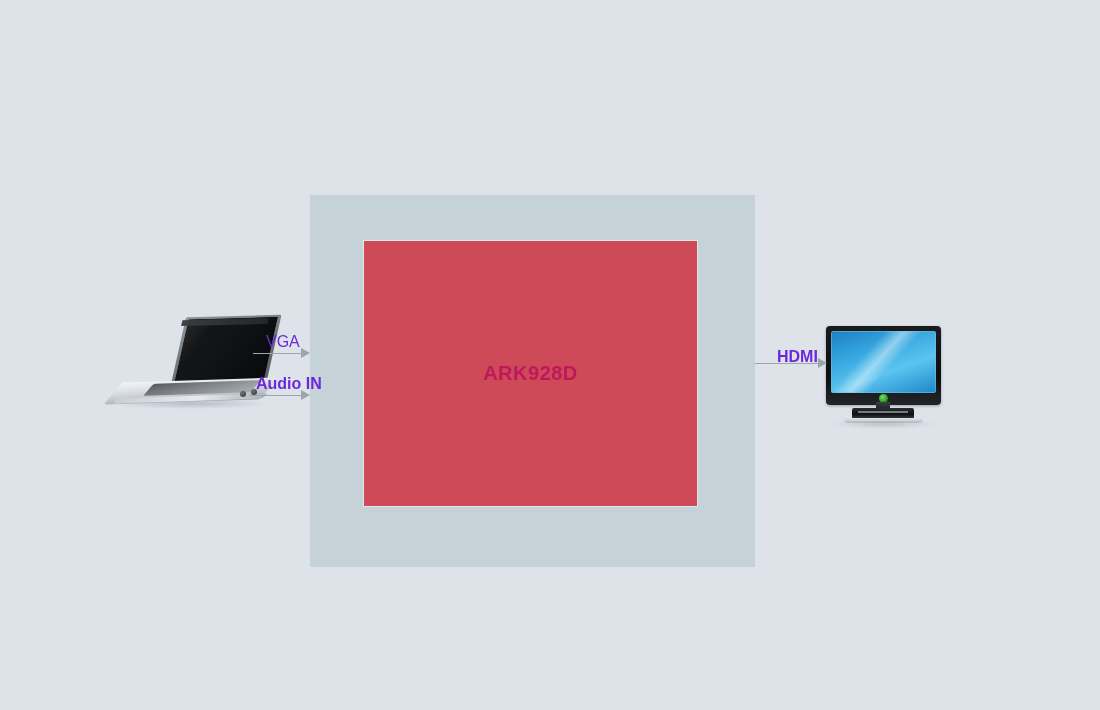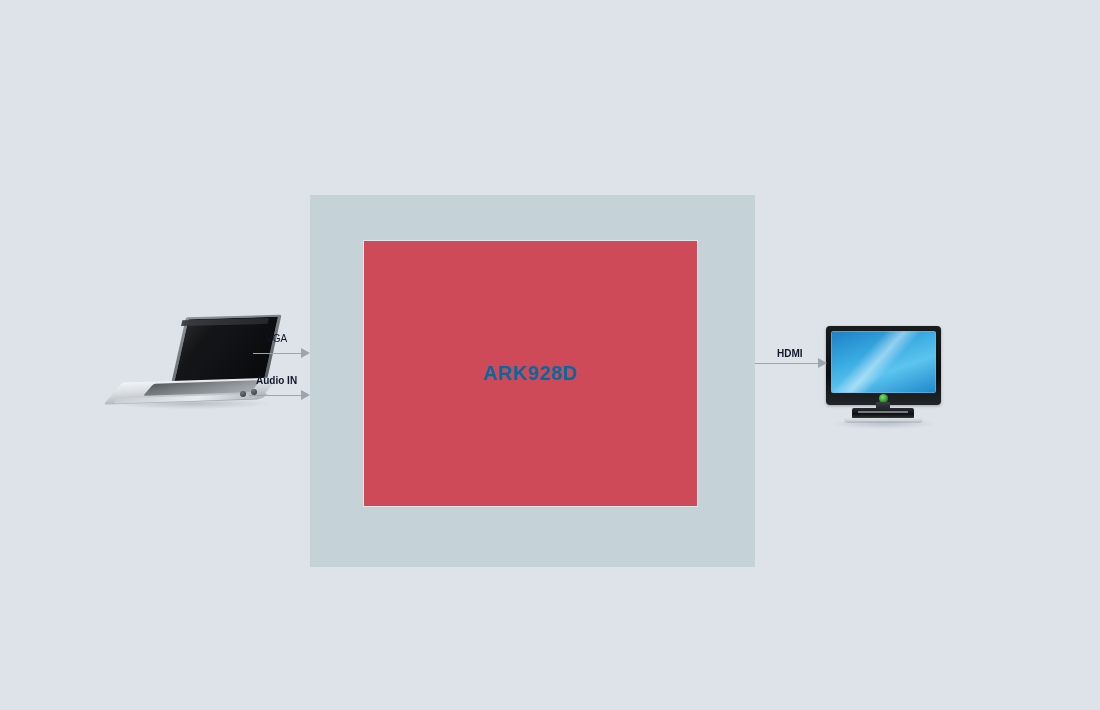--- a/index.html
+++ b/index.html
@@ -40,21 +40,21 @@
   }
   .device-label {
     position: absolute;
     left: 364px;
     top: 241px;
     width: 333px;
     height: 265px;
     display: flex;
     align-items: center;
     justify-content: center;
-    color: #0369a1;
+    color: #be185d;
     font-size: 20px;
     font-weight: bold;
     letter-spacing: 0.5px;
   }
 
   
   .conn {
     position: absolute;
     height: 18px;
   }
@@ -69,22 +69,22 @@
     position: absolute;
     top: 3px;
     width: 0;
     height: 0;
     border-top: 5px solid transparent;
     border-bottom: 5px solid transparent;
     border-left: 9px solid #9aa5ad;
   }
   .conn-label {
     position: absolute;
-    font-size: 10px;
-    color: #0f172a;
+    font-size: 16px;
+    color: #6d28d9;
     white-space: nowrap;
   }
 
   #conn-vga      { left: 253px; top: 345px; width: 57px; }
   #conn-vga .line{ width: 48px; }
   #conn-vga .head{ left: 48px; }
   #label-vga     { left: 266px; top: 333px; }
 
   #conn-audio      { left: 249px; top: 387px; width: 61px; }
   #conn-audio .line{ width: 52px; }

